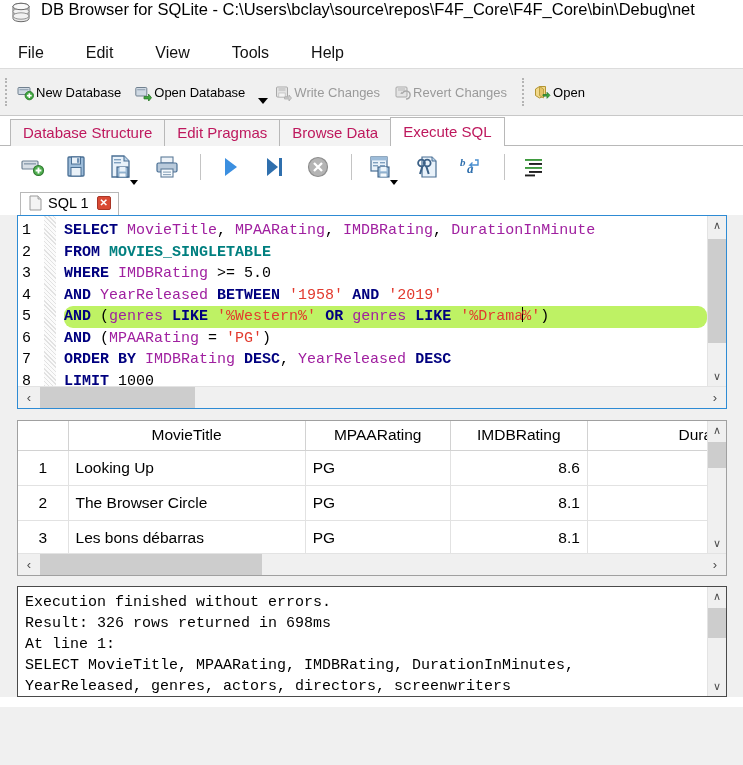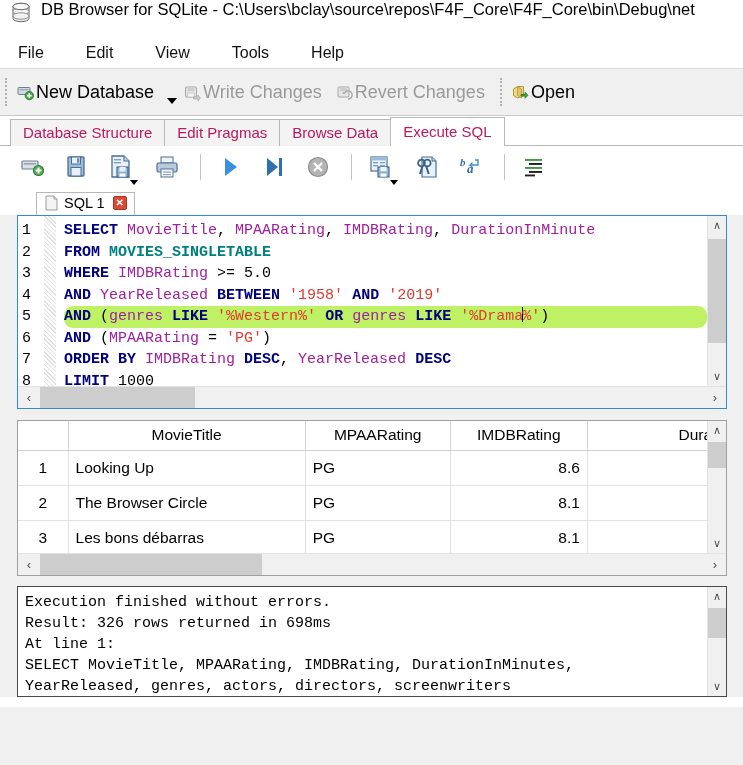--- a/index.html
+++ b/index.html
@@ -68,21 +68,21 @@
   }
   .tb-grip {
     width: 2px; height: 28px;
     border-left: 2px dotted #b4b4b4;
     margin: 0 6px 0 5px;
     flex: 0 0 auto;
   }
   .tb-btn {
     display: flex; align-items: center;
     padding: 4px 10px 4px 4px;
-    font-size: 18px;
+    font-size: 13px;
     color: #000;
     flex: 0 0 auto;
     white-space: nowrap;
     cursor: default;
     height: 36px;
   }
   .tb-btn.disabled { color: #9a9a9a; }
   .tb-btn .tbi { width: 17px; height: 17px; margin-right: 2px; flex: 0 0 auto; }
   .tb-drop {
     width: 16px; height: 36px;
@@ -163,21 +163,21 @@
     border-right: 4px solid transparent;
     border-top: 5px solid #000;
   }
 
   
   .sqldoctabs {
     height: 27px;
     background: #ffffff;
     display: flex;
     align-items: flex-end;
-    padding-left: 36px;
+    padding-left: 20px;
     flex: 0 0 auto;
   }
   .sqldoctab {
     display: flex; align-items: center;
     font-size: 14.5px;
     border: 1px solid #b8b8b8;
     border-bottom: none;
     background: #ffffff;
     padding: 2px 7px 4px 7px;
     cursor: default;
@@ -420,20 +420,30 @@
         <svg viewBox="0 0 17 17" width="17" height="17">
           <rect x="1" y="3.5" width="12" height="7" rx="1" fill="#cfd9e3" stroke="#70808f" stroke-width="1"></rect>
           <rect x="2.5" y="5" width="9" height="1.3" fill="#9aa9b8"></rect>
           <circle cx="12.3" cy="11.6" r="4.2" fill="#3fa63f" stroke="#2b7a2b" stroke-width="0.9"></circle>
           <path d="M12.3 9.2 v4.8 M9.9 11.6 h4.8" stroke="#fff" stroke-width="1.6"></path>
         </svg>
       </span>
       <span>New Database</span>
     </div>
 
+    <div class="tb-btn">
+      <span class="tbi">
+        <svg viewBox="0 0 17 17" width="17" height="17">
+          <rect x="0.8" y="3.5" width="11" height="8.5" rx="1" fill="#cfd9e3" stroke="#70808f" stroke-width="1"></rect>
+          <rect x="2.2" y="5" width="8" height="1.3" fill="#9aa9b8"></rect>
+          <path d="M9 12.5 h4.5 v-2.4 l3 3.6 -3 3.6 v-2.4 H9 z" fill="#3fa63f" stroke="#2b7a2b" stroke-width="0.8"></path>
+        </svg>
+      </span>
+      <span>Open Database</span>
+    </div>
     <div class="tb-drop">
       <span class="caret-dn"></span>
     </div>
 
     <div class="tb-btn disabled">
       <span class="tbi">
         <svg viewBox="0 0 17 17" width="17" height="17">
           <rect x="1.5" y="3" width="11" height="10" rx="1" fill="#e4e4e4" stroke="#a8a8a8" stroke-width="1"></rect>
           <rect x="3.5" y="3" width="7" height="4" fill="#cdcdcd"></rect>
           <rect x="3.8" y="9" width="6.4" height="4" fill="#f4f4f4" stroke="#bcbcbc" stroke-width="0.7"></rect>

